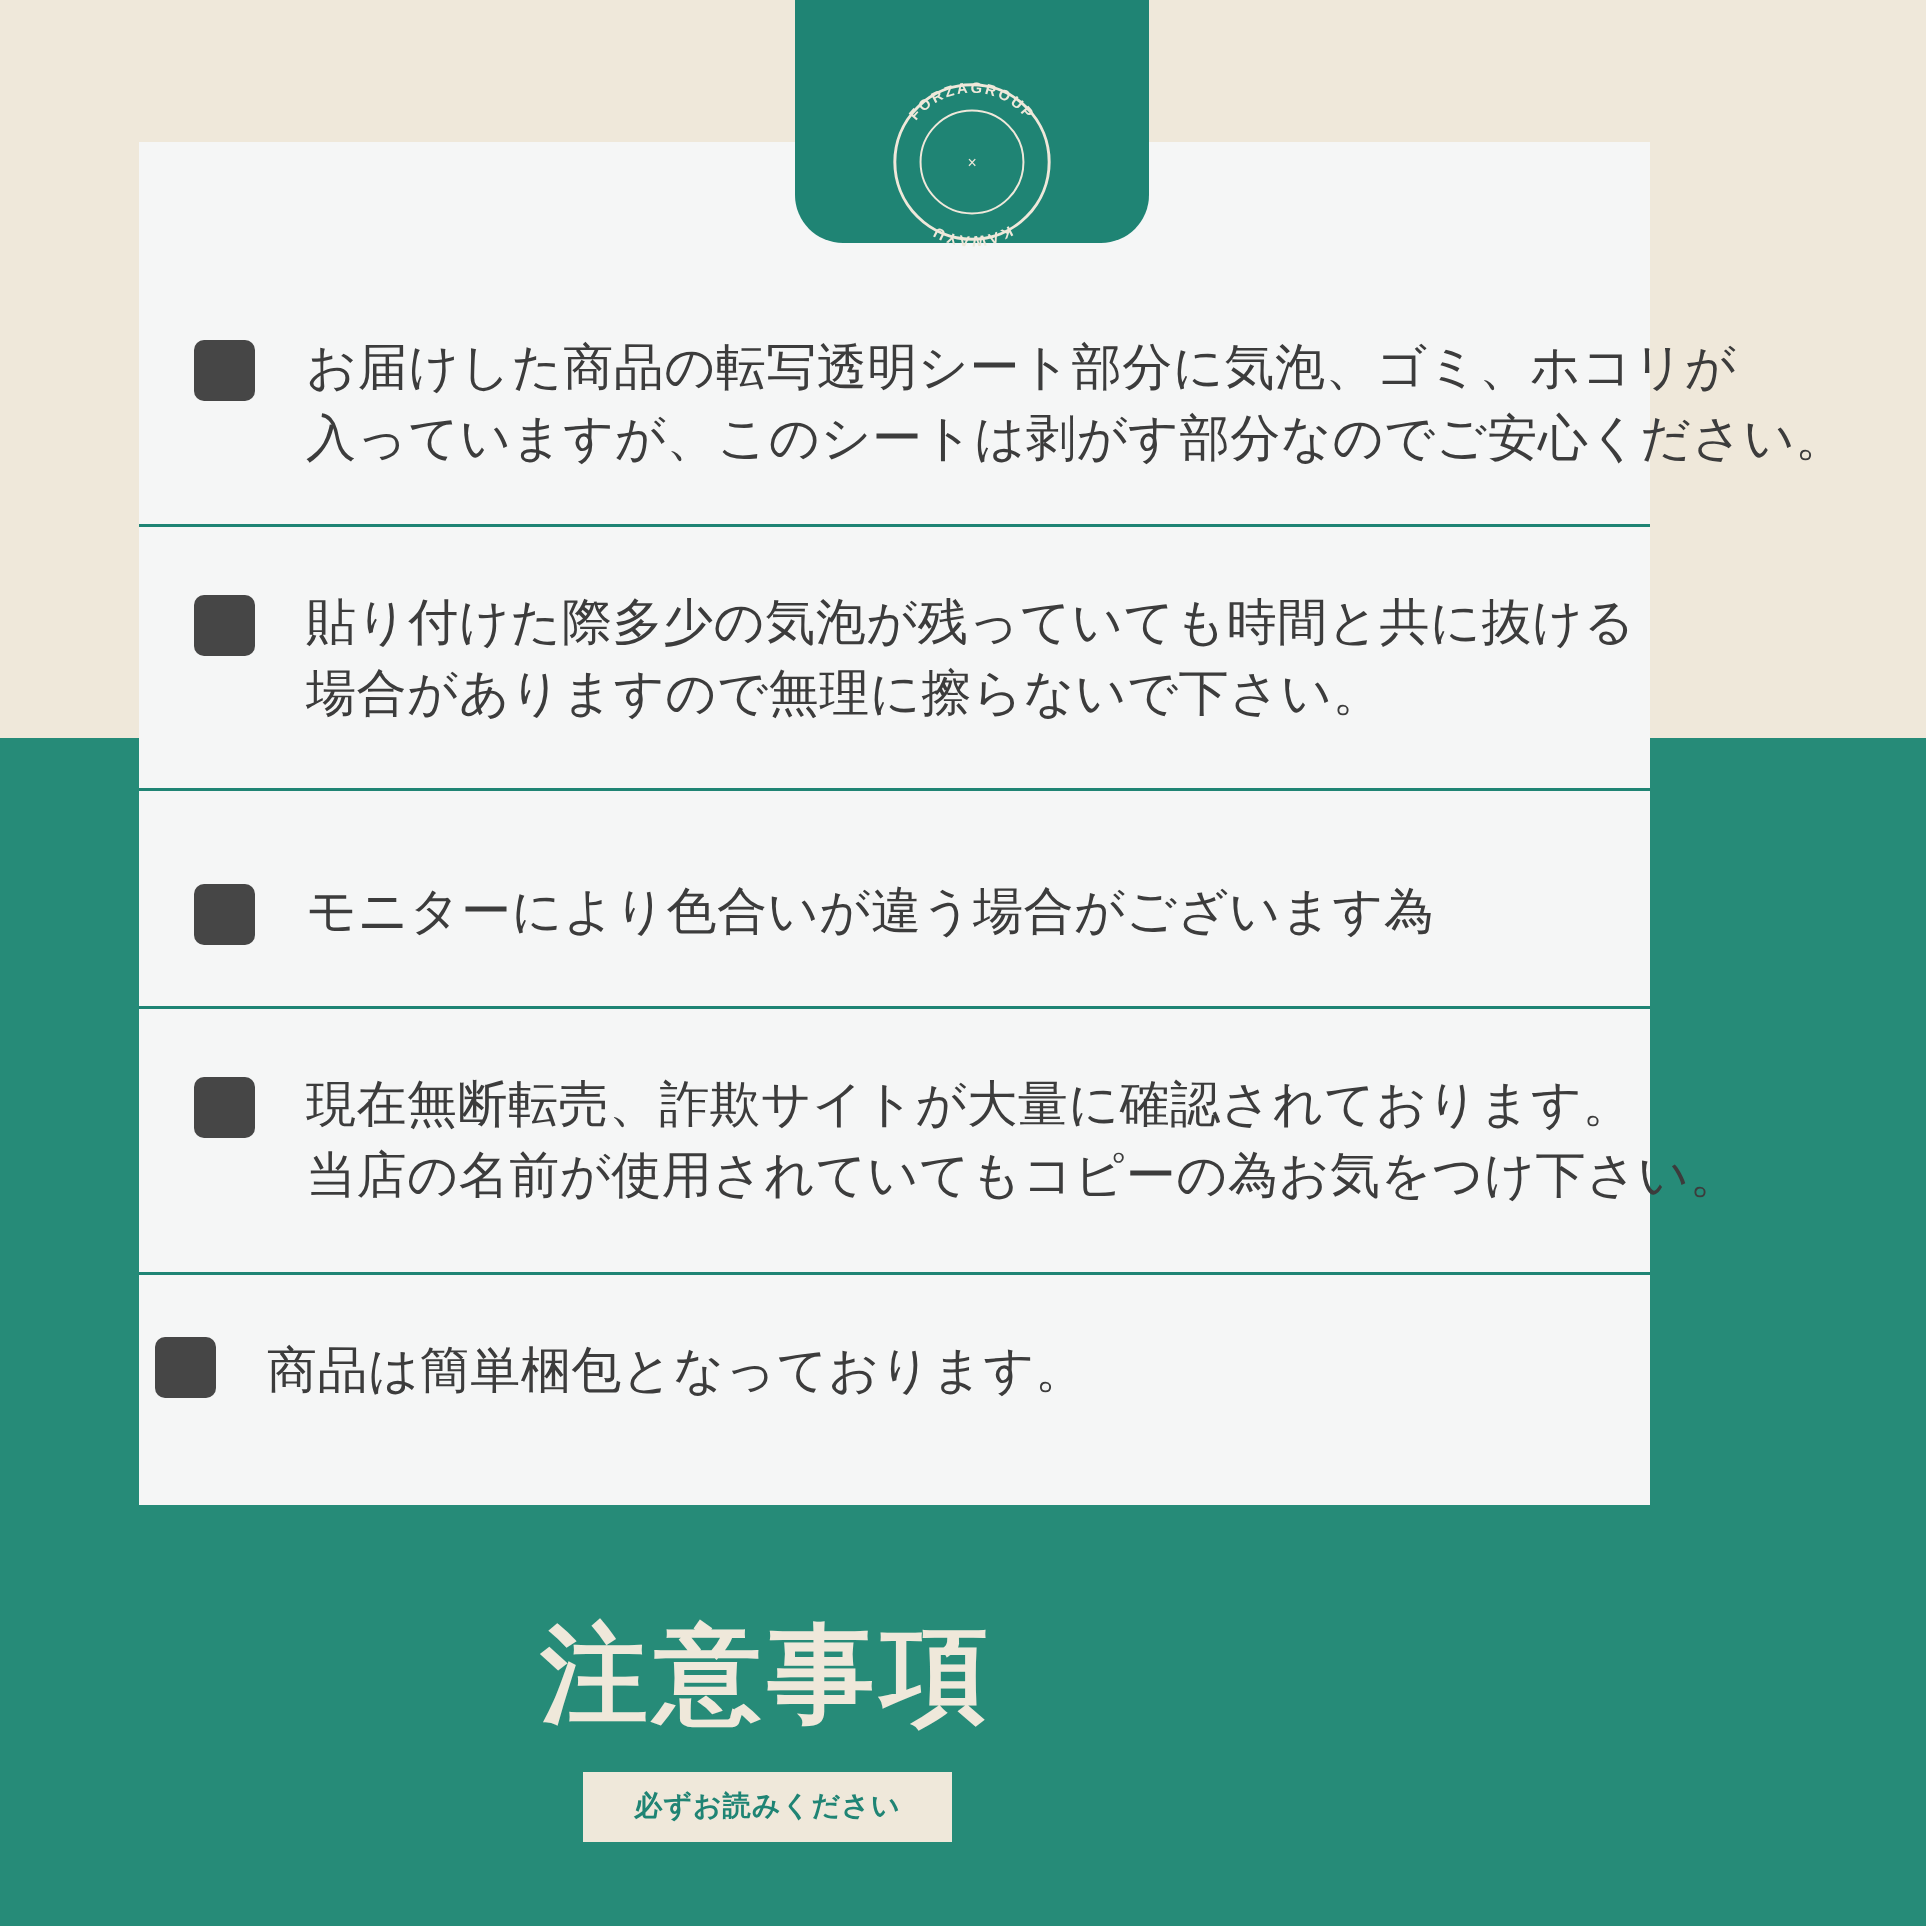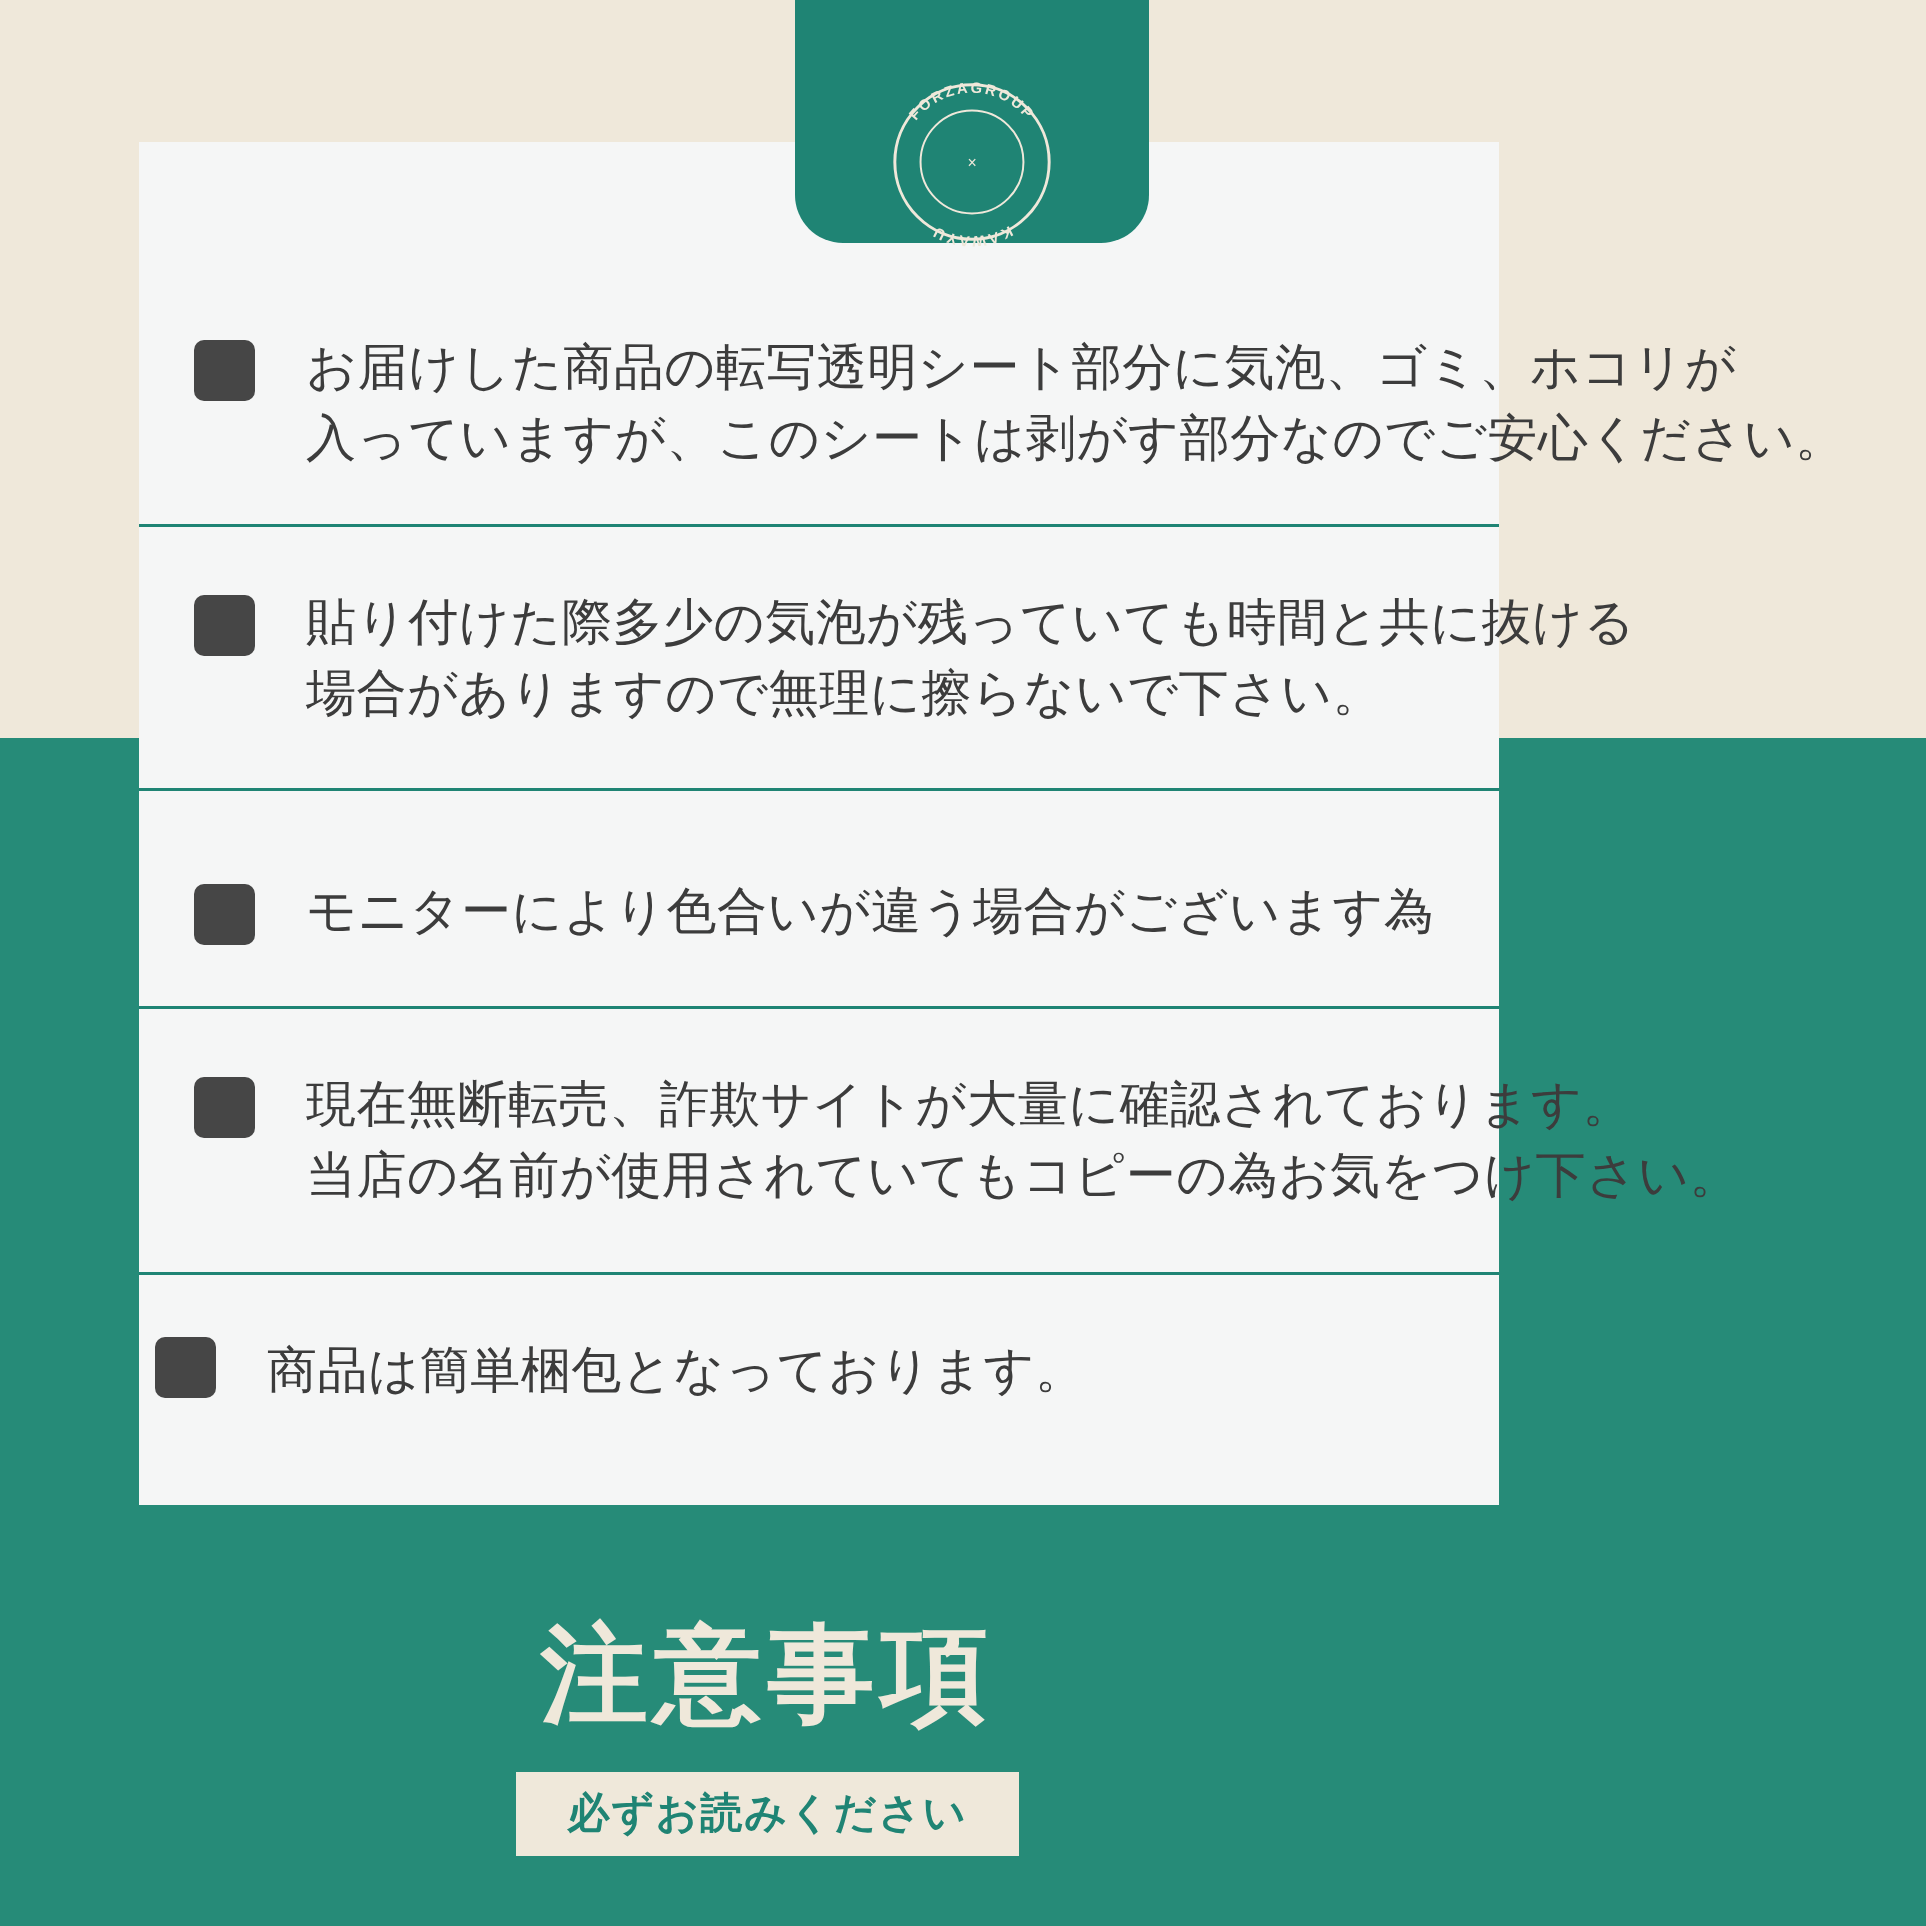--- a/index.html
+++ b/index.html
@@ -50,21 +50,21 @@
     width: 188px;
     height: 188px;
   }
   #logo-circle svg { display: block; }
 
   
   #panel {
     position: absolute;
     left: 139px;
     top: 142px;
-    width: 1360px;
+    width: 1511px;
     background: #f5f6f6;
     z-index: 2;
   }
 
   .row {
     display: flex;
     align-items: flex-start;
     padding: 0 59px 0 55px;
     box-sizing: border-box;
     position: relative;
@@ -125,21 +125,21 @@
     font-size: 107px;
     font-weight: 700;
     letter-spacing: 0.06em;
     line-height: 1.1;
   }
   #footer-pill {
     display: inline-block;
     margin-top: 38px;
     background: #efe8da;
     color: #1f8474;
-    font-size: 42px;
+    font-size: 28px;
     font-weight: 700;
     letter-spacing: 0.04em;
     padding: 20px 51px 22px 51px;
     line-height: 1;
   }
 </style>
 </head>
 <body>
 
 <div id="page">

